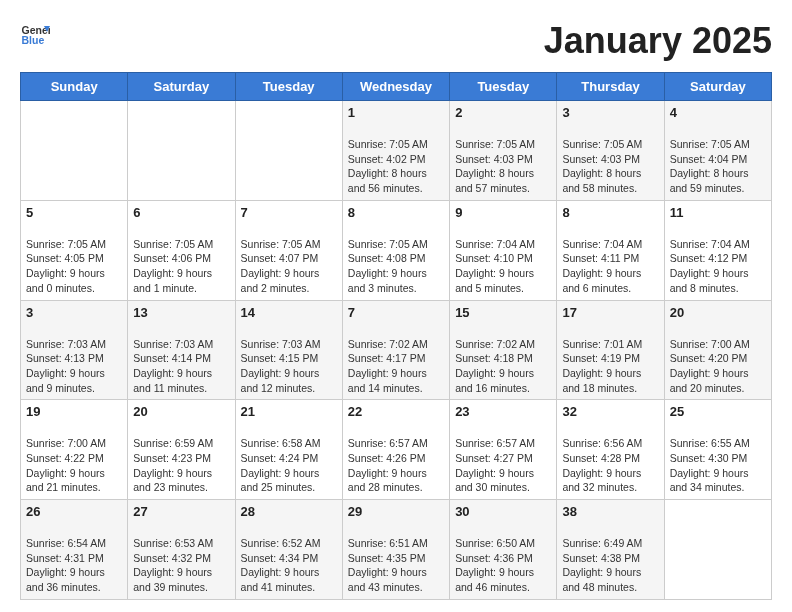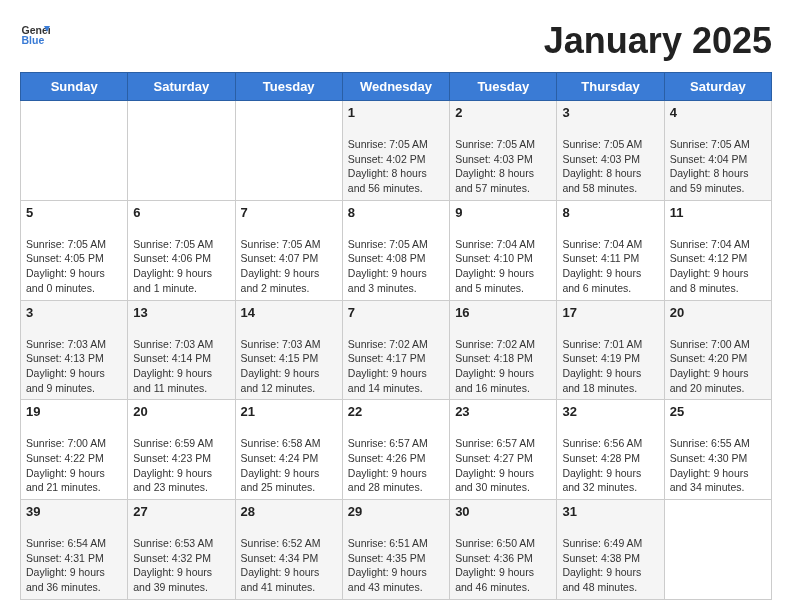--- a/index.html
+++ b/index.html
@@ -174,21 +174,21 @@
         </td>
         <td>
           <span class="day-number">14</span>
           <div class="day-info">Sunrise: 7:03 AM<br>Sunset: 4:15 PM<br>Daylight: 9 hours<br>and 12 minutes.</div>
         </td>
         <td>
           <span class="day-number">7</span>
           <div class="day-info">Sunrise: 7:02 AM<br>Sunset: 4:17 PM<br>Daylight: 9 hours<br>and 14 minutes.</div>
         </td>
         <td>
-          <span class="day-number">16</span>
+          <span class="day-number">15</span>
           <div class="day-info">Sunrise: 7:02 AM<br>Sunset: 4:18 PM<br>Daylight: 9 hours<br>and 16 minutes.</div>
         </td>
         <td>
           <span class="day-number">17</span>
           <div class="day-info">Sunrise: 7:01 AM<br>Sunset: 4:19 PM<br>Daylight: 9 hours<br>and 18 minutes.</div>
         </td>
         <td>
           <span class="day-number">20</span>
           <div class="day-info">Sunrise: 7:00 AM<br>Sunset: 4:20 PM<br>Daylight: 9 hours<br>and 20 minutes.</div>
         </td>
@@ -218,39 +218,39 @@
           <span class="day-number">32</span>
           <div class="day-info">Sunrise: 6:56 AM<br>Sunset: 4:28 PM<br>Daylight: 9 hours<br>and 32 minutes.</div>
         </td>
         <td>
           <span class="day-number">25</span>
           <div class="day-info">Sunrise: 6:55 AM<br>Sunset: 4:30 PM<br>Daylight: 9 hours<br>and 34 minutes.</div>
         </td>
       </tr>
       <tr>
         <td>
-          <span class="day-number">39</span>
+          <span class="day-number">26</span>
           <div class="day-info">Sunrise: 6:54 AM<br>Sunset: 4:31 PM<br>Daylight: 9 hours<br>and 36 minutes.</div>
         </td>
         <td>
           <span class="day-number">27</span>
           <div class="day-info">Sunrise: 6:53 AM<br>Sunset: 4:32 PM<br>Daylight: 9 hours<br>and 39 minutes.</div>
         </td>
         <td>
           <span class="day-number">28</span>
           <div class="day-info">Sunrise: 6:52 AM<br>Sunset: 4:34 PM<br>Daylight: 9 hours<br>and 41 minutes.</div>
         </td>
         <td>
           <span class="day-number">29</span>
           <div class="day-info">Sunrise: 6:51 AM<br>Sunset: 4:35 PM<br>Daylight: 9 hours<br>and 43 minutes.</div>
         </td>
         <td>
           <span class="day-number">30</span>
           <div class="day-info">Sunrise: 6:50 AM<br>Sunset: 4:36 PM<br>Daylight: 9 hours<br>and 46 minutes.</div>
         </td>
         <td>
-          <span class="day-number">31</span>
+          <span class="day-number">38</span>
           <div class="day-info">Sunrise: 6:49 AM<br>Sunset: 4:38 PM<br>Daylight: 9 hours<br>and 48 minutes.</div>
         </td>
         <td class="empty-cell"></td>
       </tr>
     </tbody>
 </table>
 
 </body></html>

